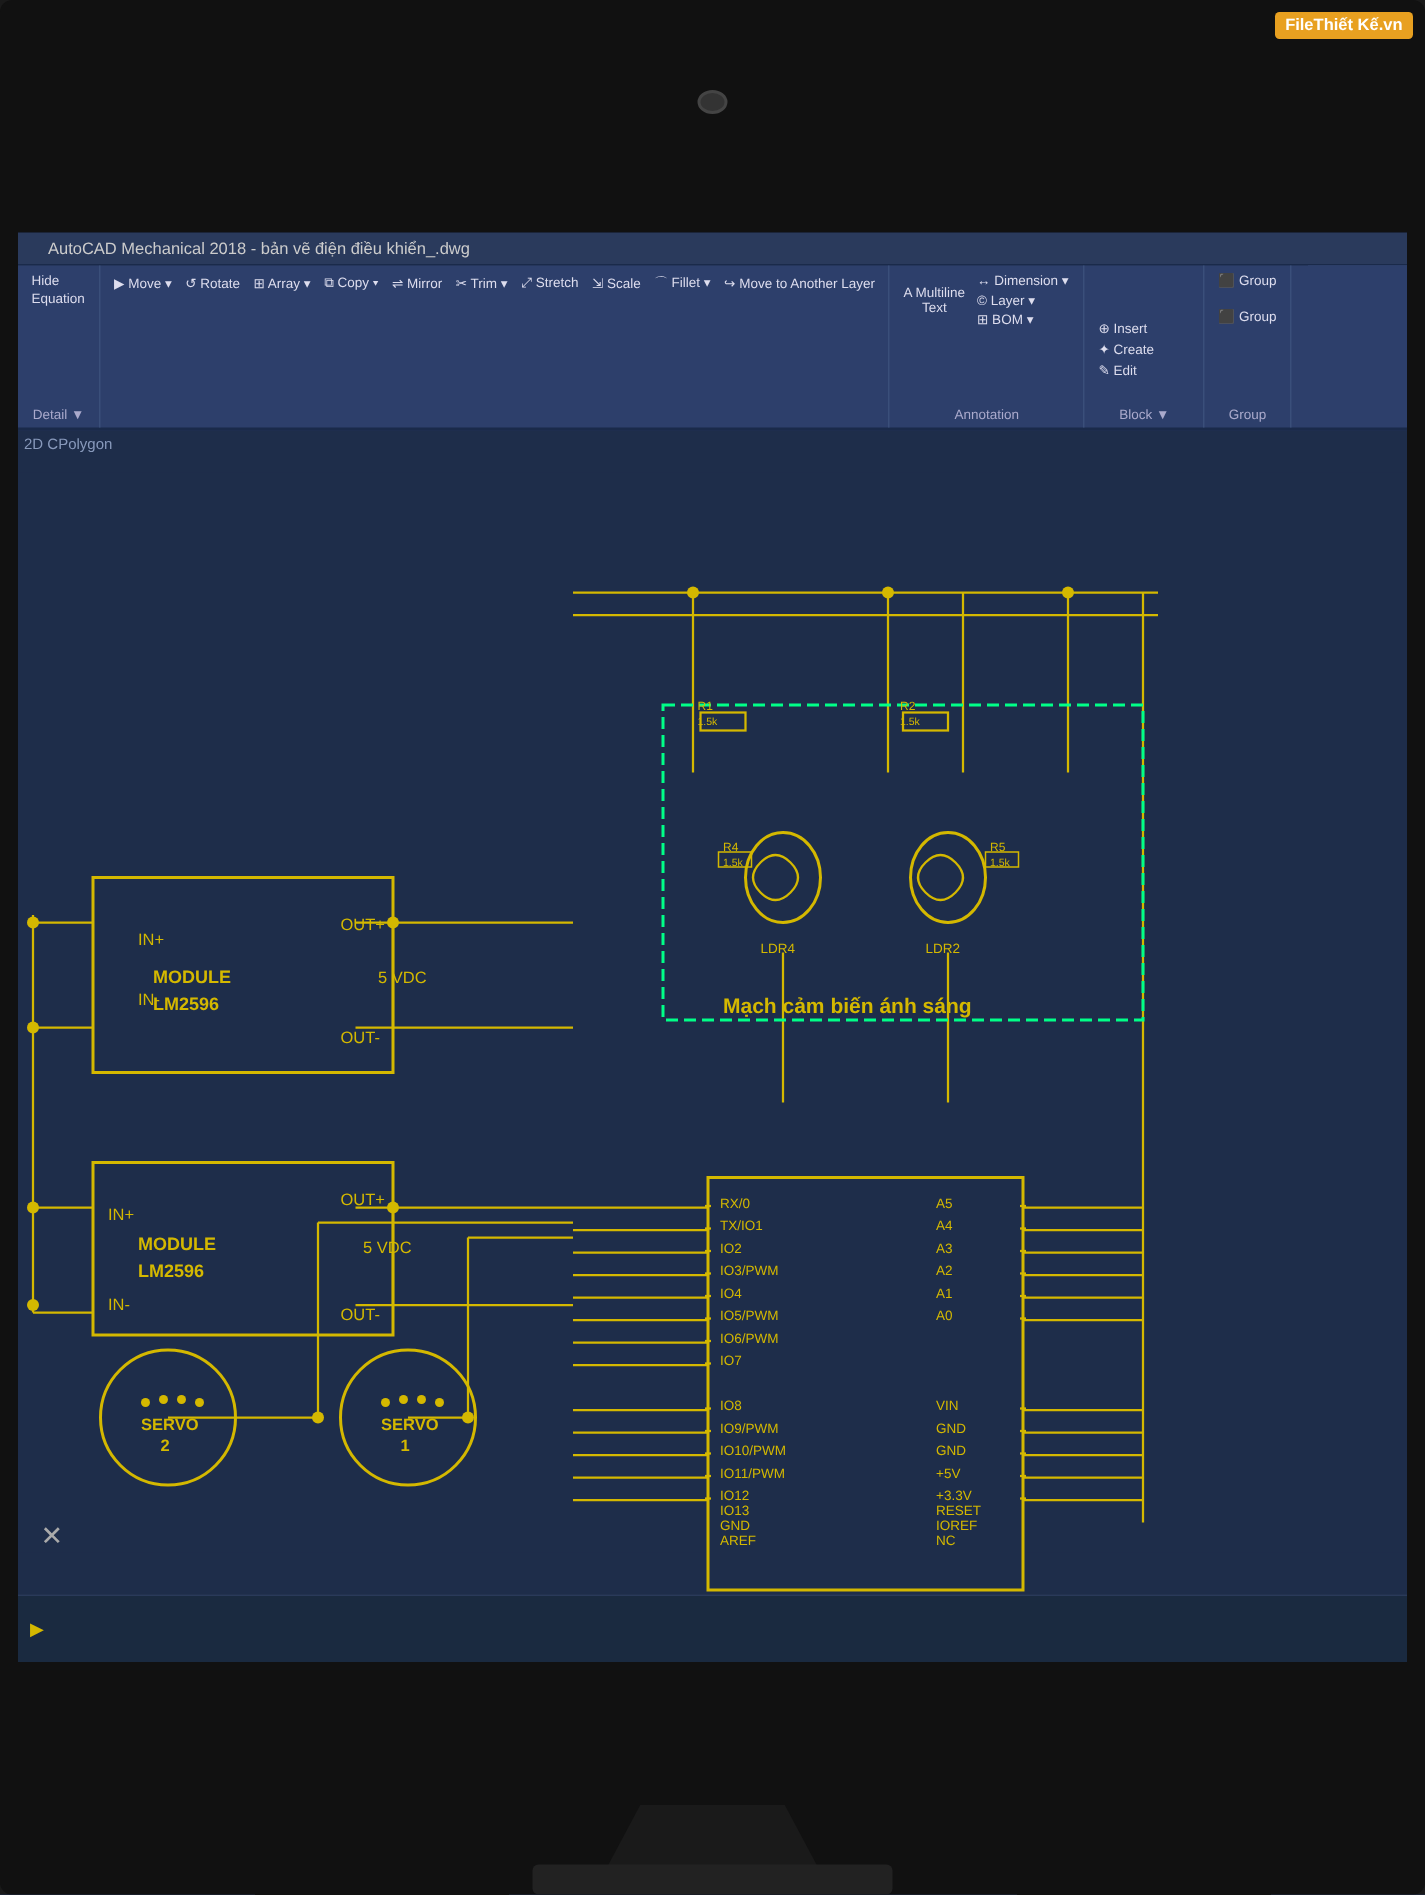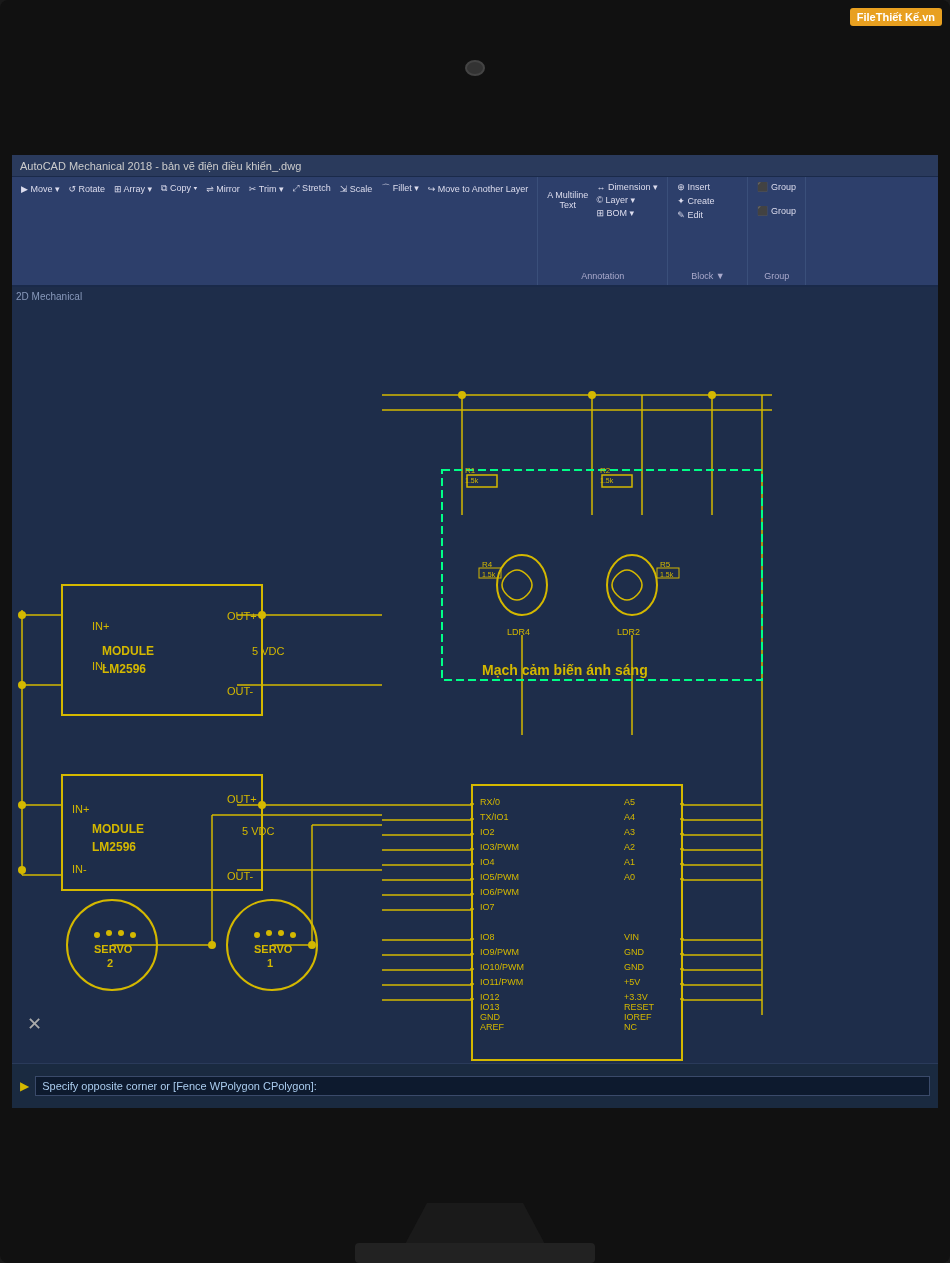--- a/index.html
+++ b/index.html
@@ -201,30 +201,39 @@
 </head>
 <body>
 
 <div class="monitor-bezel">
 
   <div class="webcam"></div>
 
   <div class="screen">
 
     <div class="title-bar">
-      <span style="font-size:11px;color:#ccc;">AutoCAD Mechanical 2018 - bản vẽ điện điều khiển_.dwg</span>
+      <span style="font-size:11px;color:#ccc;margin-left:12px;">AutoCAD Mechanical 2018 - bản vẽ điện điều khiển_.dwg</span>
     </div>
 
     <div class="sign-in-area">
       <span>👤</span>
       <span>Sign In</span>
     </div>
 
     <div class="ribbon">
 
+      <div class="ribbon-section" style="min-width:55px;">
+        <div class="ribbon-row">
+          <button class="ribbon-btn">Hide</button>
+        </div>
+        <div class="ribbon-row">
+          <button class="ribbon-btn">Equation</button>
+        </div>
+        <div class="ribbon-section-label">Detail ▼</div>
+      </div>
 
       <div class="ribbon-section" style="min-width:180px;gap:20px;">
         <div class="ribbon-row" style="gap:3px; flex-wrap:wrap;">
           <button class="ribbon-btn">▶ Move ▾</button>
           <button class="ribbon-btn">↺ Rotate</button>
           <button class="ribbon-btn">⊞ Array ▾</button>
           <button class="ribbon-btn">⧉ Copy ▾</button>
           <button class="ribbon-btn">⇌ Mirror</button>
           <button class="ribbon-btn">✂ Trim ▾</button>
           <button class="ribbon-btn">⤢ Stretch</button>
@@ -241,40 +250,40 @@
           <div style="display:flex;flex-direction:column;gap:1px;">
             <button class="ribbon-btn">↔ Dimension ▾</button>
             <button class="ribbon-btn">© Layer ▾</button>
             <button class="ribbon-btn">⊞ BOM ▾</button>
           </div>
         </div>
         <div class="ribbon-section-label">Annotation</div>
       </div>
 
       <div class="ribbon-section" style="min-width:80px;">
-        <div class="ribbon-row" style="flex-direction:column;gap:2px;">
+        <div class="ribbon-row" style="flex-direction:column;gap:2px;margin-top:32px;">
           <button class="ribbon-btn">⊕ Insert</button>
           <button class="ribbon-btn">✦ Create</button>
           <button class="ribbon-btn">✎ Edit</button>
         </div>
         <div class="ribbon-section-label">Block ▼</div>
       </div>
 
       <div class="ribbon-section" style="min-width:50px;">
         <div class="ribbon-row" style="flex-direction:column; gap:12px;">
           <button class="ribbon-btn">⬛ Group</button>
           <button class="ribbon-btn">⬛ Group</button>
         </div>
         <div class="ribbon-section-label">Group</div>
       </div>
     </div>
 
     <div class="cad-canvas">
 
-      <div class="watermark">2D Mechanical</div>
+      <div class="watermark">2D CPolygon</div>
 
       <svg class="circuit-svg" viewBox="0 0 926 720" xmlns="http://www.w3.org/2000/svg">
 
         <rect width="926" height="720" fill="#1e2d4a"></rect>
 
         <g stroke="#d4b800" stroke-width="1.5" fill="none">
 
           <line x1="370" y1="80" x2="760" y2="80"></line>
           <line x1="370" y1="95" x2="760" y2="95"></line>
 
@@ -493,21 +502,20 @@
         <text x="706" y="832" fill="#222" font-size="9" font-family="Arial">DCĐL21</text>
         <text x="800" y="832" fill="#222" font-size="8" font-family="Arial">Bản Vẽ:M</text>
         <text x="640" y="857" fill="#222" font-size="9" font-family="Arial">Trang 1/1</text>
 
         <text x="15" y="715" fill="#aaa" font-size="18" font-family="Arial">✕</text>
       </svg>
     </div>
 
     <div class="command-bar">
       <span style="color:#d4b800;margin-right:6px;font-size:12px;">▶</span>
-      <input class="command-input" type="text" value="Specify opposite corner or [Fence WPolygon CPolygon]:" style="">
     </div>
   </div>
 
   <div class="logo-badge">FileThiết Kế.vn</div>
 
   <div class="stand"></div>
   <div class="stand-base"></div>
 </div>
 
 </body></html>

